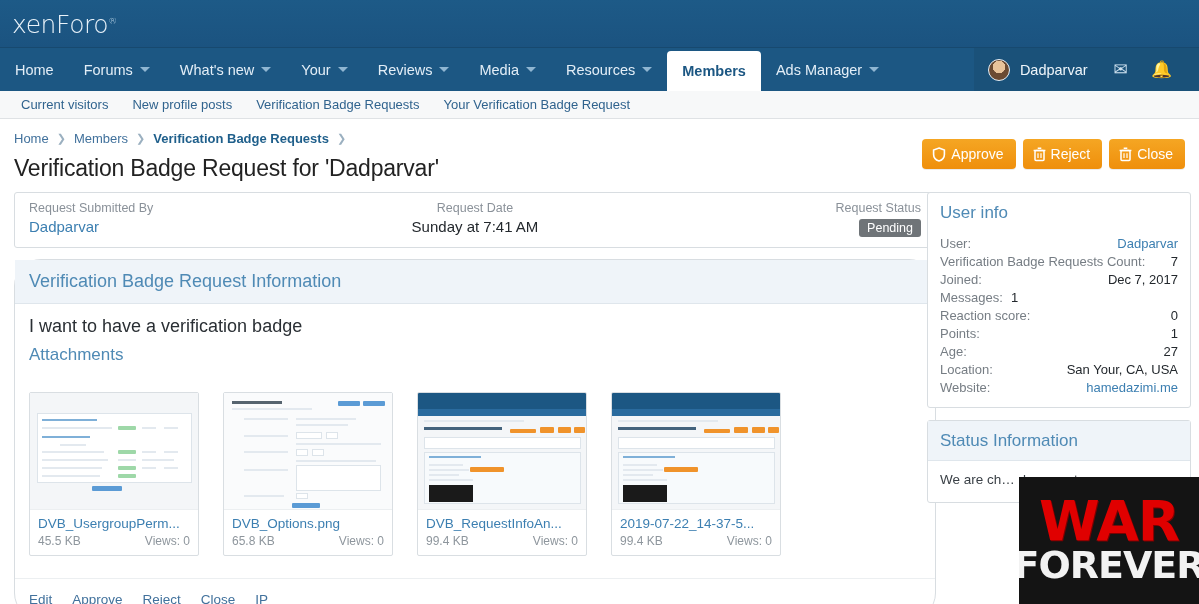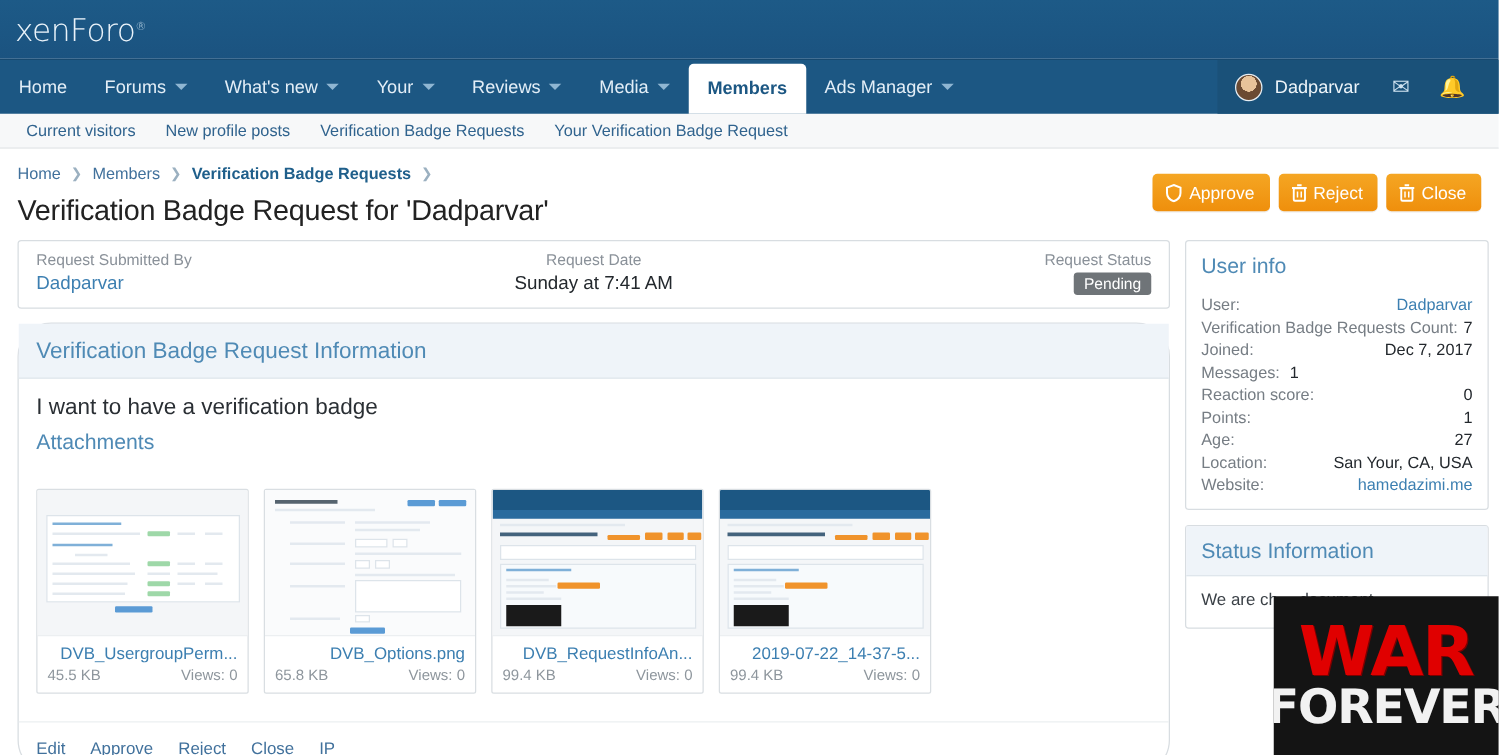--- a/index.html
+++ b/index.html
@@ -112,21 +112,21 @@
   
   .main-panel { margin: 11px 4px 0 6px; width: 922px; border-radius: 27px; }
   .panel-head {
     background: #eff4f9; border-bottom: 1px solid #dfe6ec;
     padding: 11px 14px; color: #4f8ab5; font-size: 18px; font-weight: normal;
   }
   .panel-body { padding: 12px 14px 10px; }
   .req-text { font-size: 18px; color: #2a2f34; margin-bottom: 8px; }
   .attach-title { color: #4f8ab5; font-size: 17px; margin-bottom: 27px; }
 
-  .attachments { display: flex; gap: 12px; text-align: right; }
+  .attachments { display: flex; gap: 24px; }
   .att {
     width: 170px; border: 1px solid #d9dee2; border-radius: 2px;
     background: #fff; overflow: hidden;
   }
   .att-thumb { height: 116px; overflow: hidden; position: relative; background: #fff; }
   .att-meta { padding: 6px 8px 7px; border-top:1px solid #eceff1; }
   .att-name {
     color: #3c7fb1; font-size: 13.5px; white-space: nowrap;
     overflow: hidden; text-overflow: ellipsis; margin-bottom: 3px;
   }
@@ -146,21 +146,21 @@
   .mock .panel { position:absolute; background:#fff; border:1px solid #dde4ea; }
   .mock .btnb { position:absolute; background:#5b9bd5; height:5px; border-radius:1px; }
 
   .footer-links {
     display: flex; gap: 20px; padding: 13px 14px 12px;
     border-top: 1px solid #eceff1; margin-top: 12px;
   }
   .footer-links a { color: #41719c; font-size: 13.5px; text-decoration: none; }
 
   
-  .sidebar { position: absolute; right: 8px; top: 192px; width: 243px; }
+  .sidebar { position: absolute; right: 8px; top: 192px; width: 264px; }
   .sb-card { background: #fff; border: 1px solid #d8dde1; border-radius: 3px; margin-bottom: 12px; }
   .sb-head { color: #4f8ab5; font-size: 17px; padding: 10px 12px 9px; }
   .sb-head.shaded { background:#eff4f9; border-bottom:1px solid #dfe6ec; }
   .sb-body { padding: 2px 12px 11px; }
   .sb-row { display: flex; justify-content: space-between; font-size: 13px; padding: 1.5px 0; }
   .sb-row .k { color: #767d84; }
   .sb-row .v { color: #23282d; }
   .sb-row .v a { color: #3c7fb1; text-decoration: none; }
   .sb-row.inline { justify-content: flex-start; gap: 8px; }
   .sb-text { font-size: 13.5px; color: #3a4046; line-height: 1.5; padding: 9px 12px 12px; }
@@ -207,20 +207,24 @@
     <div class="navitem">
       <span>Your</span>
       <i class="caret"></i>
     </div>
     <div class="navitem">
       <span>Reviews</span>
       <i class="caret"></i>
     </div>
     <div class="navitem">
       <span>Media</span>
+      <i class="caret"></i>
+    </div>
+    <div class="navitem">
+      <span>Resources</span>
       <i class="caret"></i>
     </div>
     <div class="navitem active">
       <span>Members</span>
     </div>
     <div class="navitem">
       <span>Ads Manager</span>
       <i class="caret"></i>
     </div>
 

